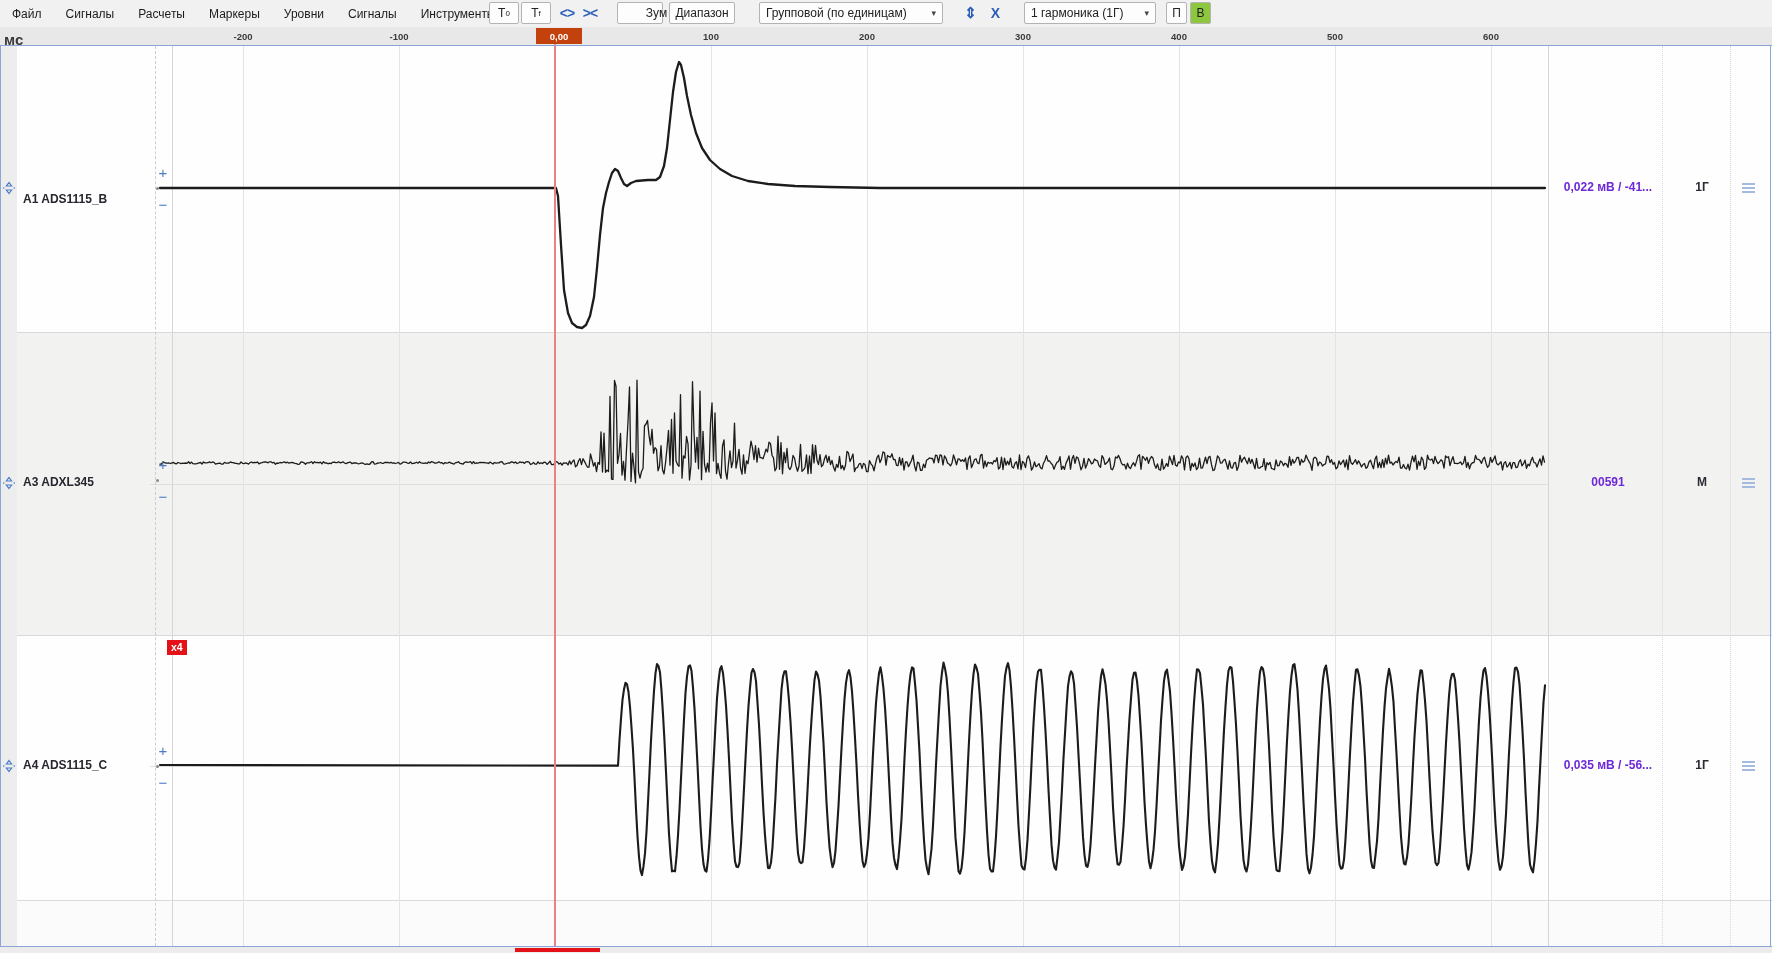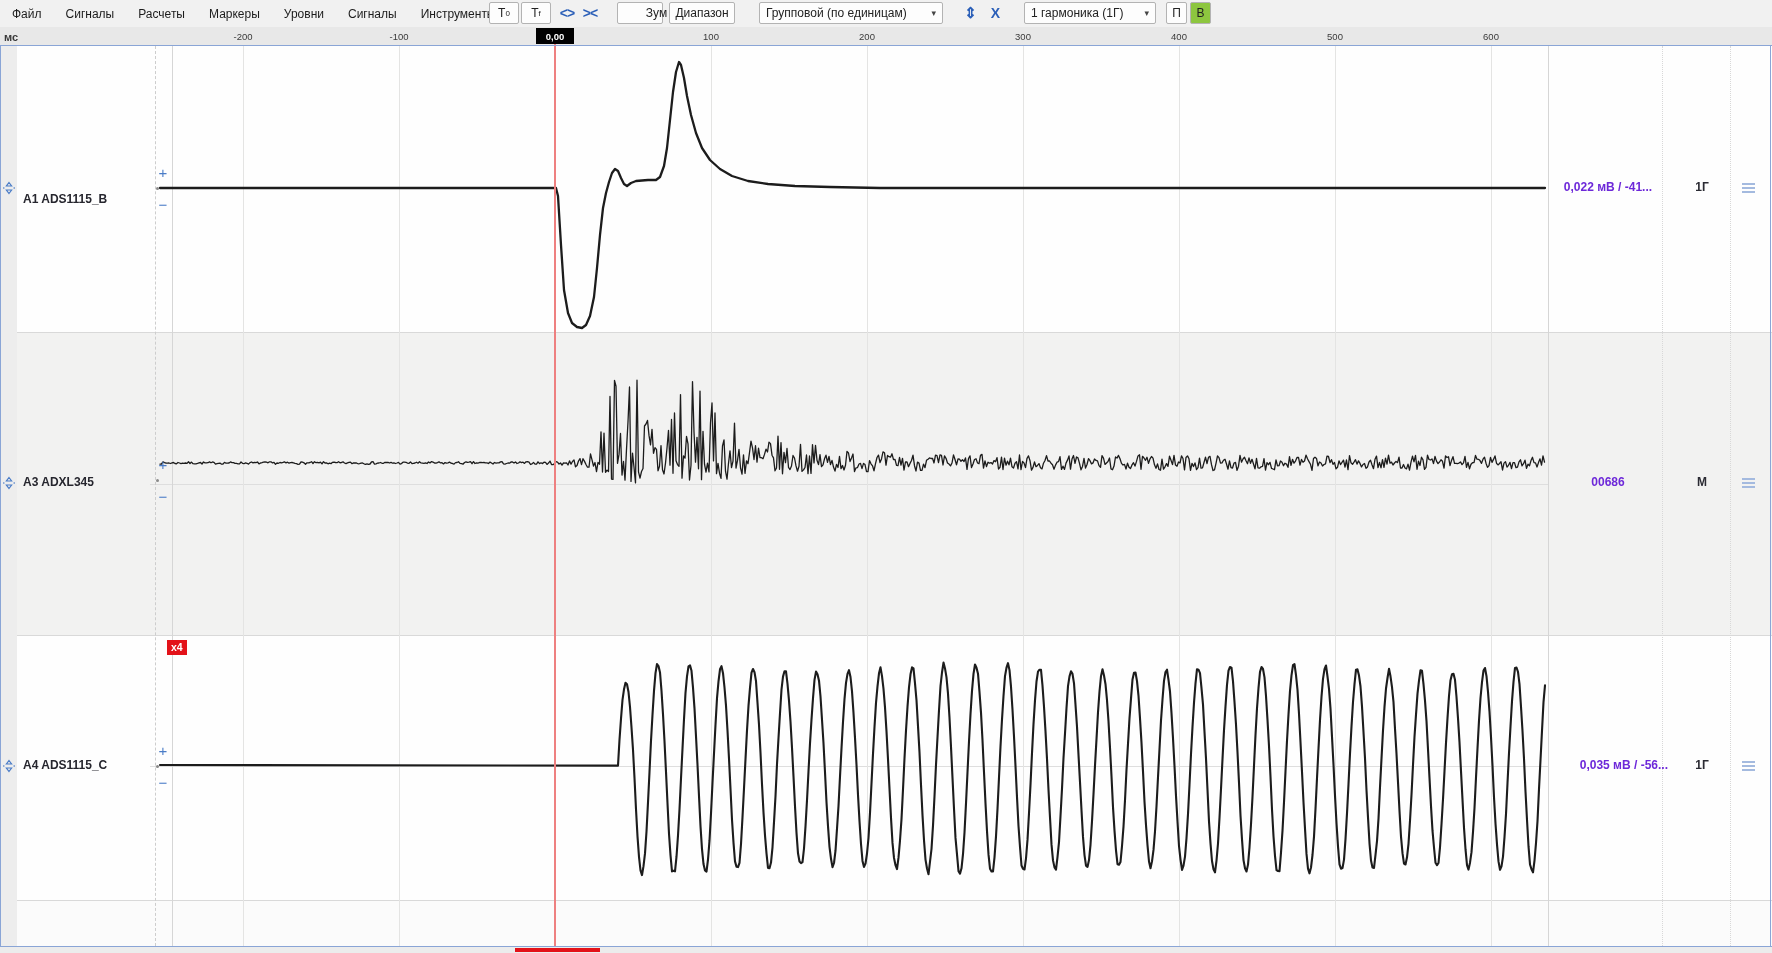--- a/index.html
+++ b/index.html
@@ -16,24 +16,24 @@
   .btn sub{font-size:8px;}
   .iconbtn{position:absolute;top:2px;height:22px;display:flex;align-items:center;justify-content:center;
        color:#2b5fb8;font-weight:bold;font-size:14px;letter-spacing:-1px;}
   .select{position:absolute;top:2px;height:22px;background:#fdfdfd;border:1px solid #b3b3b3;
        border-radius:2px;font-size:12px;color:#222;display:flex;align-items:center;
        justify-content:space-between;box-sizing:border-box;padding:0 6px;}
   .select .car{font-size:9px;color:#444;margin-left:6px;}
   .green{background:#8dc63f;border-color:#63932;}
   
   .ruler{position:absolute;left:0;top:27px;width:1772px;height:18px;background:#e8e8e8;}
-  .ruler-unit{position:absolute;left:4px;top:4px;font-size:11px;font-weight:bold;color:#3a3a3a;}
+  .ruler-unit{position:absolute;left:4px;top:4px;font-size:15px;font-weight:bold;color:#3a3a3a;}
   .ruler-tick{position:absolute;top:4px;width:60px;margin-left:-30px;text-align:center;
-       font-size:9.5px;font-weight:normal;color:#3a3a3a;}
-  .cursor-badge{position:absolute;top:28px;height:16px;width:38px;margin-left:-19px;background:#000000;
+       font-size:9.5px;font-weight:bold;color:#3a3a3a;}
+  .cursor-badge{position:absolute;top:28px;height:16px;width:46px;margin-left:-19px;background:#c2410c;
        color:#fff;font-size:9.5px;font-weight:bold;display:flex;align-items:center;justify-content:center;z-index:30;}
   
   .band{position:absolute;left:0;width:1772px;}
   .b1{top:46px;height:286px;background:#fefefe;}
   .b2{top:332px;height:303px;background:#f2f2f1;}
   .b3{top:635px;height:265px;background:#fefefe;}
   .b4{top:900px;height:46px;background:#fbfbfb;}
   .hline{position:absolute;left:0;width:1772px;height:1px;background:#d9d9d9;}
   .zline{position:absolute;left:150px;width:1398px;height:1px;background:#dedede;}
   .sidebar{position:absolute;left:0;top:46px;width:17px;height:900px;background:#ededed;}
@@ -166,38 +166,38 @@
       <div class="expicon" style="top: 476px;"><svg width="14" height="14" viewBox="0 0 14 14" fill="none" stroke="#4a7cc7" stroke-width="1.2">
           <path d="M7 1.5 L9.6 5 H4.4 Z"></path>
           <path d="M7 12.5 L9.6 9 H4.4 Z"></path>
           <circle cx="1.8" cy="7" r="0.8" fill="#4a7cc7" stroke="none"></circle>
           <circle cx="12.2" cy="7" r="0.8" fill="#4a7cc7" stroke="none"></circle>
         </svg></div>
       <div class="chlabel" style="top: 475px;">A3 ADXL345</div>
       <div class="pm" style="top: 457px;">+</div>
       <div class="zdot" style="top: 479px;"></div>
       <div class="pm" style="top: 489px;">−</div>
-      <div class="chvalue" style="top: 475px;">00686</div>
+      <div class="chvalue" style="top: 475px;">00591</div>
       <div class="chunit" style="top: 475px;">M</div>
       <div class="ham" style="top: 478px;">
         <i></i>
         <i></i>
         <i></i>
       </div>
       <div class="expicon" style="top: 759px;"><svg width="14" height="14" viewBox="0 0 14 14" fill="none" stroke="#4a7cc7" stroke-width="1.2">
           <path d="M7 1.5 L9.6 5 H4.4 Z"></path>
           <path d="M7 12.5 L9.6 9 H4.4 Z"></path>
           <circle cx="1.8" cy="7" r="0.8" fill="#4a7cc7" stroke="none"></circle>
           <circle cx="12.2" cy="7" r="0.8" fill="#4a7cc7" stroke="none"></circle>
         </svg></div>
       <div class="chlabel" style="top: 758px;">A4 ADS1115_C</div>
       <div class="pm" style="top: 743px;">+</div>
       <div class="zdot" style="top: 765px;"></div>
       <div class="pm" style="top: 775px;">−</div>
-      <div class="chvalue" style="top: 758px; text-align: right;">0,035 мВ / -56...</div>
+      <div class="chvalue" style="top: 758px;">0,035 мВ / -56...</div>
       <div class="chunit" style="top: 758px;">1Г</div>
       <div class="ham" style="top: 761px;">
         <i></i>
         <i></i>
         <i></i>
       </div>
       <div class="gainbadge" style="left: 167px; top: 640px;">x4</div>
     </div>
 
   <div class="scrollstrip">

